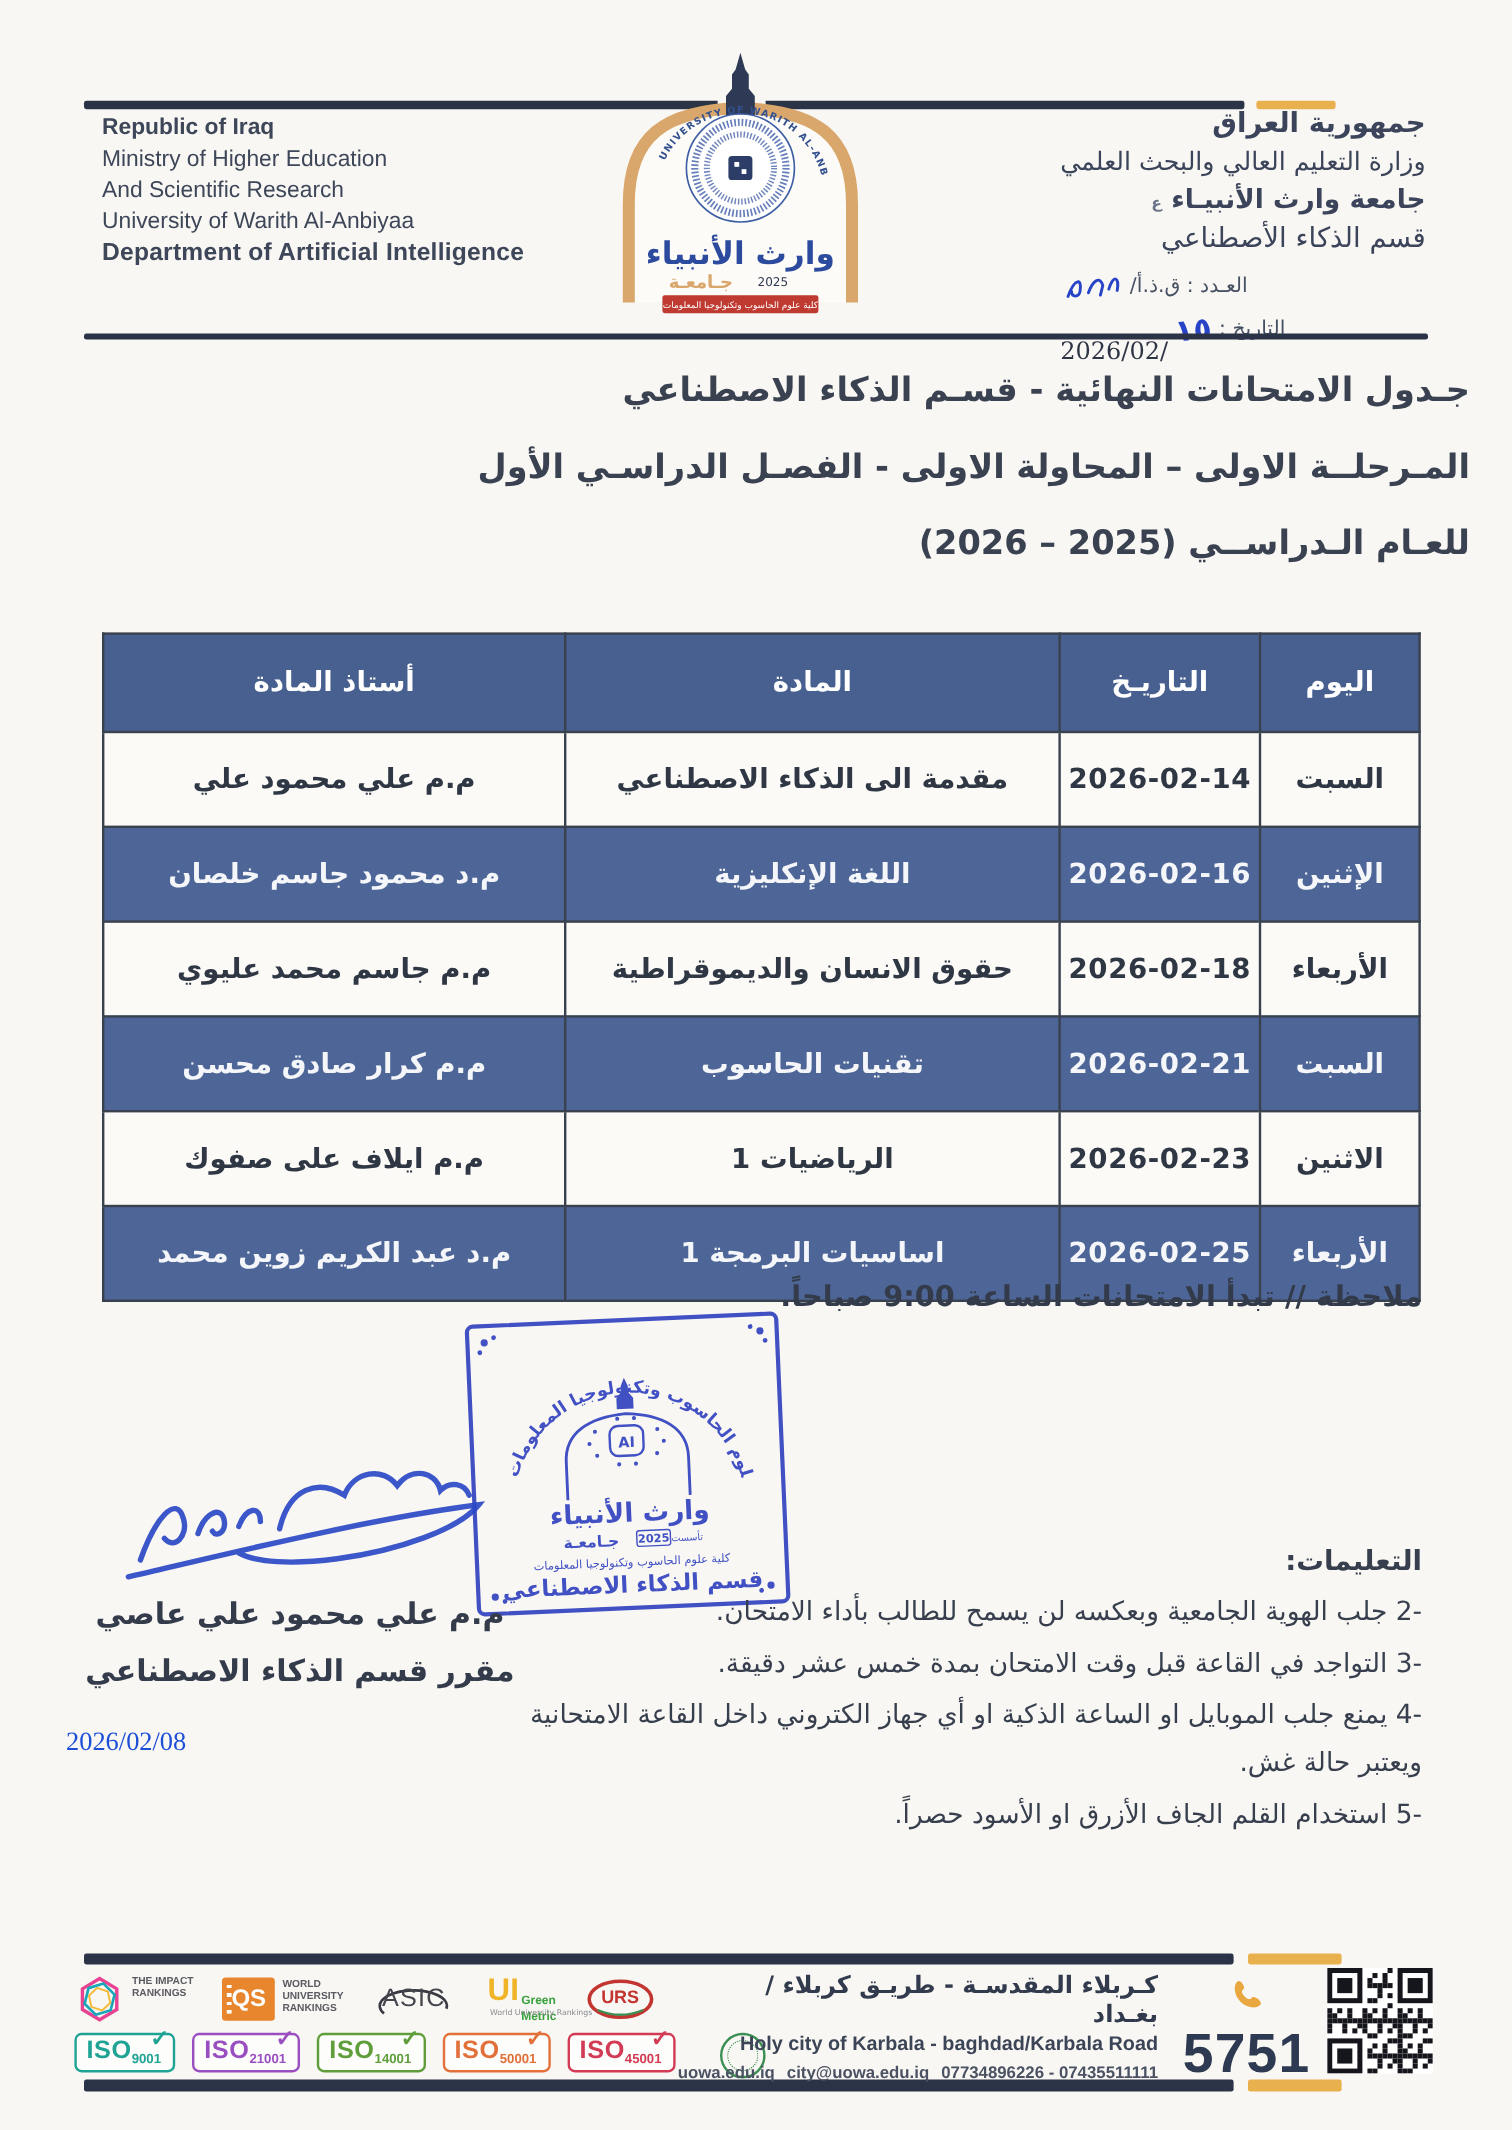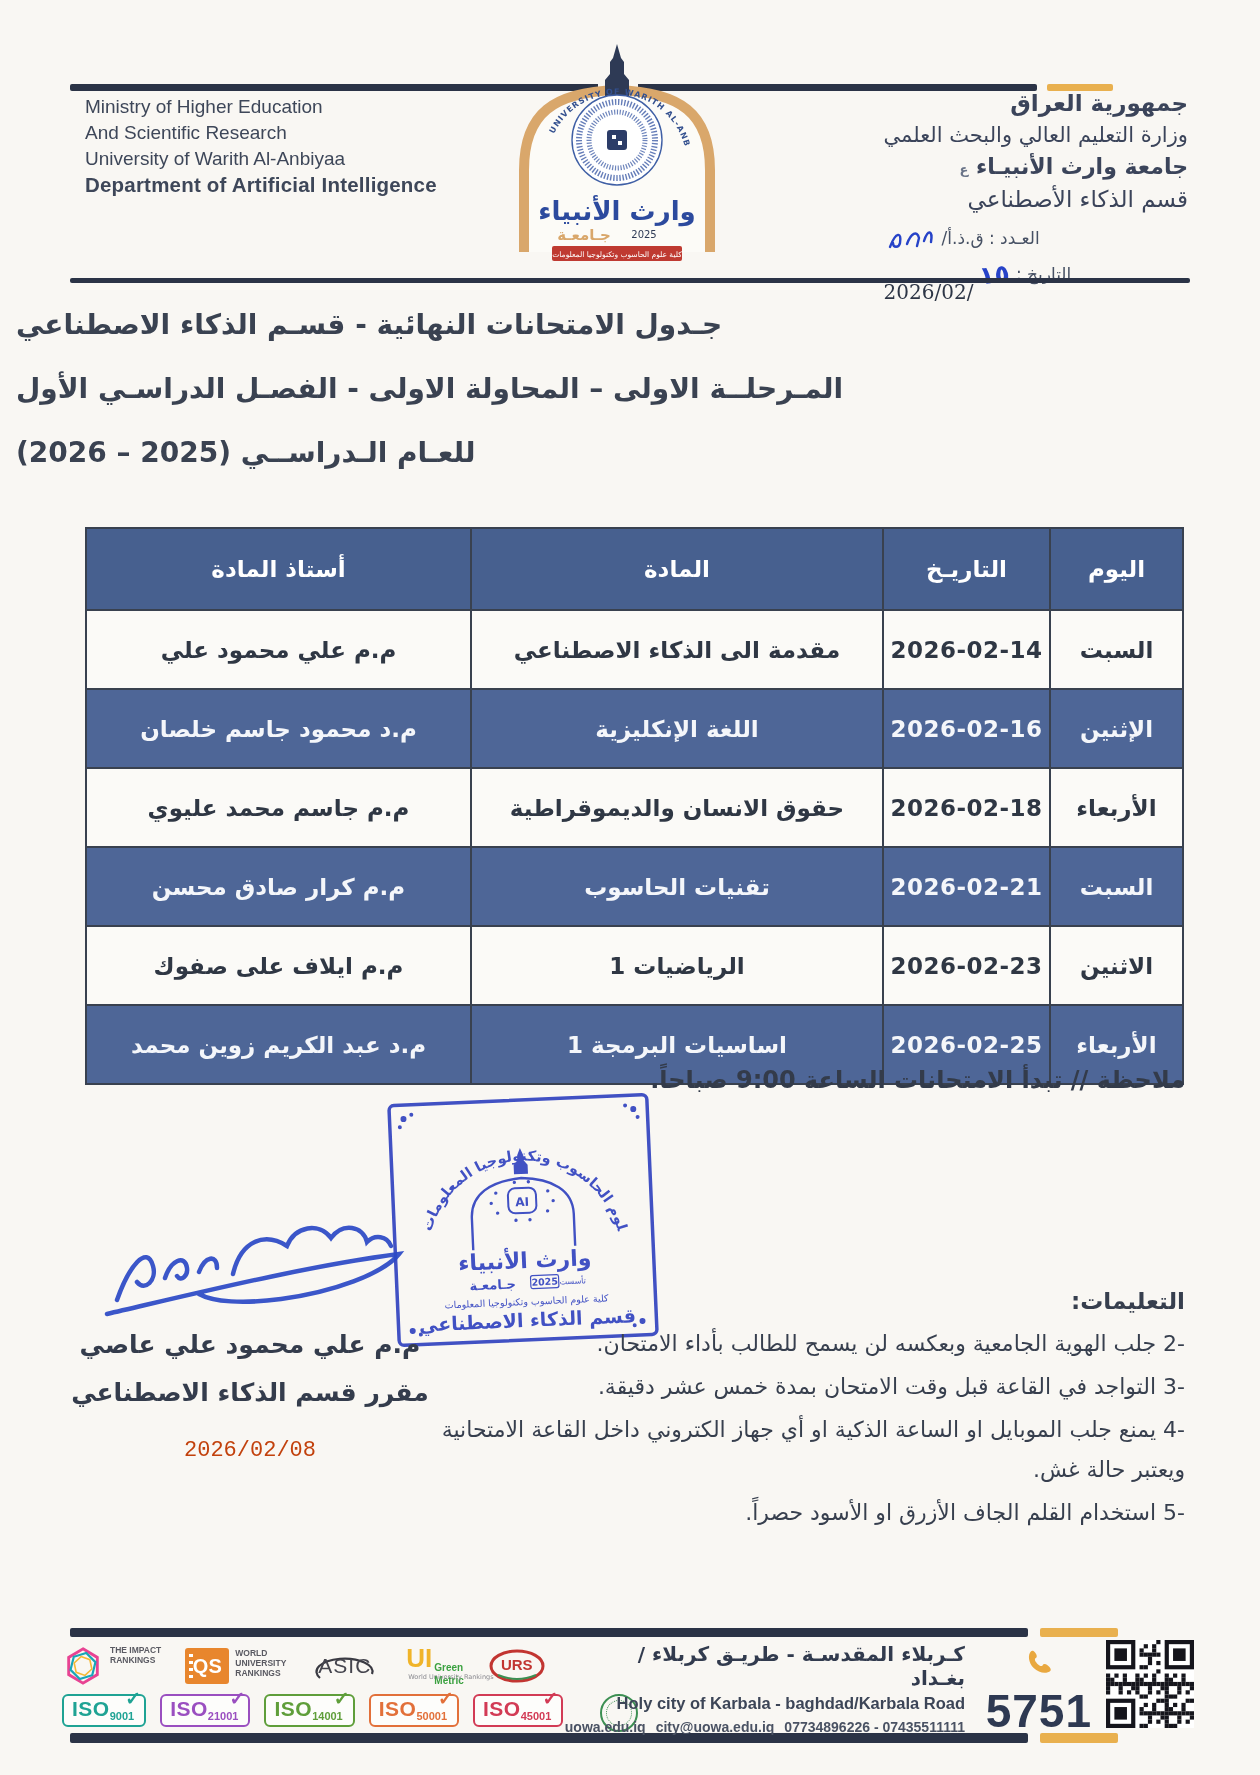--- a/index.html
+++ b/index.html
@@ -23,21 +23,21 @@
   .hdr-ar .l2{font-size:21px;margin-bottom:7px;}
   .hdr-ar .l3{font-size:22px;font-weight:bold;margin-bottom:7px;}
   .hdr-ar .l4{font-size:23px;margin-bottom:9px;}
   .hdr-ar .meta{font-size:17px;color:#475164;margin-bottom:2px;height:34px;display:flex;
                 align-items:center;justify-content:flex-end;gap:6px;}
   .hand{color:#2743c8;font-size:25px;font-weight:bold;transform:rotate(-6deg);display:inline-block;}
   .serifdate{font-family:"DejaVu Serif",serif;font-size:20px;color:#2e3646;direction:ltr;unicode-bidi:embed;margin-top:36px;}
   .scribble{display:inline-block;vertical-align:middle;}
 
   
-  .doc-title{position:absolute;left:16px;right:35px;text-align:left;direction:rtl;
+  .doc-title{position:absolute;left:0;right:35px;text-align:right;direction:rtl;
              font-size:28px;font-weight:bold;color:#3a4251;}
 
   
   table.sched{position:absolute;left:85px;top:527px;width:1097px;direction:rtl;border-collapse:collapse;
               font-size:23px;table-layout:fixed;}
   table.sched th{background:#47608f;color:#fff;height:78px;font-weight:bold;border:2px solid #39414f;}
   table.sched td{height:75px;text-align:center;font-weight:bold;color:#2f3744;border:2px solid #39414f;background:#fbfaf7;}
   table.sched tr.shaded td{background:#4e6697;color:#f4f6fa;}
   table.sched td.ct{direction:ltr;unicode-bidi:embed;letter-spacing:.5px;}
 
@@ -46,22 +46,22 @@
 
   
   .stamp{position:absolute;left:390px;top:1096px;width:266px;height:248px;transform:rotate(-2.5deg);opacity:.92;}
 
   
   .signature{position:absolute;left:95px;top:1182px;width:312px;height:152px;}
   .sig-name{position:absolute;left:55px;top:1330px;width:390px;text-align:center;direction:rtl;
             font-size:25px;font-weight:bold;color:#343c4c;}
   .sig-title{position:absolute;left:55px;top:1378px;width:390px;text-align:center;direction:rtl;
              font-size:25px;font-weight:bold;color:#343c4c;}
-  .sig-date{position:absolute;left:55px;top:1438px;width:390px;text-align:center;
-            font-family:Liberation Mono, monospace;font-size:22px;color:#c2410c;}
+  .sig-date{position:absolute;left:55px;top:1438px;width:390px;text-align:left;
+            font-family:Liberation Serif, serif;font-size:22px;color:#1d4ed8;}
 
   
   .inst{position:absolute;right:75px;top:1288px;width:772px;direction:rtl;text-align:right;color:#373f4e;}
   .inst-head{font-size:23px;font-weight:bold;margin-bottom:10px;}
   .inst ol{list-style:none;margin:0;padding:0;}
   .inst li{font-size:22px;line-height:40px;margin-bottom:3px;}
   .inst .n{direction:ltr;unicode-bidi:embed;}
 
   
   .rankings{position:absolute;left:62px;top:1642px;height:48px;display:flex;align-items:center;gap:24px;}
@@ -99,20 +99,21 @@
 </style>
 </head>
 <body>
 
 <div class="page">
 
   <div class="rule" style="left:70px;top:84px;width:967px;height:7px;"></div>
   <div class="rule gold" style="left:1047px;top:84px;width:66px;height:7px;"></div>
 
   <div class="hdr-en">
+    <div class="b1">Republic of Iraq</div>
     <div>Ministry of Higher Education</div>
     <div>And Scientific Research</div>
     <div>University of Warith Al-Anbiyaa</div>
     <div class="b2">Department of Artificial Intelligence</div>
   </div>
 
   <svg class="abs" style="left:492px;top:40px;" width="250" height="230" viewBox="0 0 250 230">
     <rect x="106" y="40" width="40" height="14" fill="#f9f7f3"></rect>
     <path d="M32,212 L32,130 C32,73 62,52 125,50 C188,52 218,73 218,130 L218,212" fill="#fcfbf7" stroke="#d9a76b" stroke-width="10"></path>
     <path d="M125,4 L129,18 L132,22 L132,34 L137,40 L137,62 L113,62 L113,40 L118,34 L118,22 L121,18 Z" fill="#2e3a55"></path>

